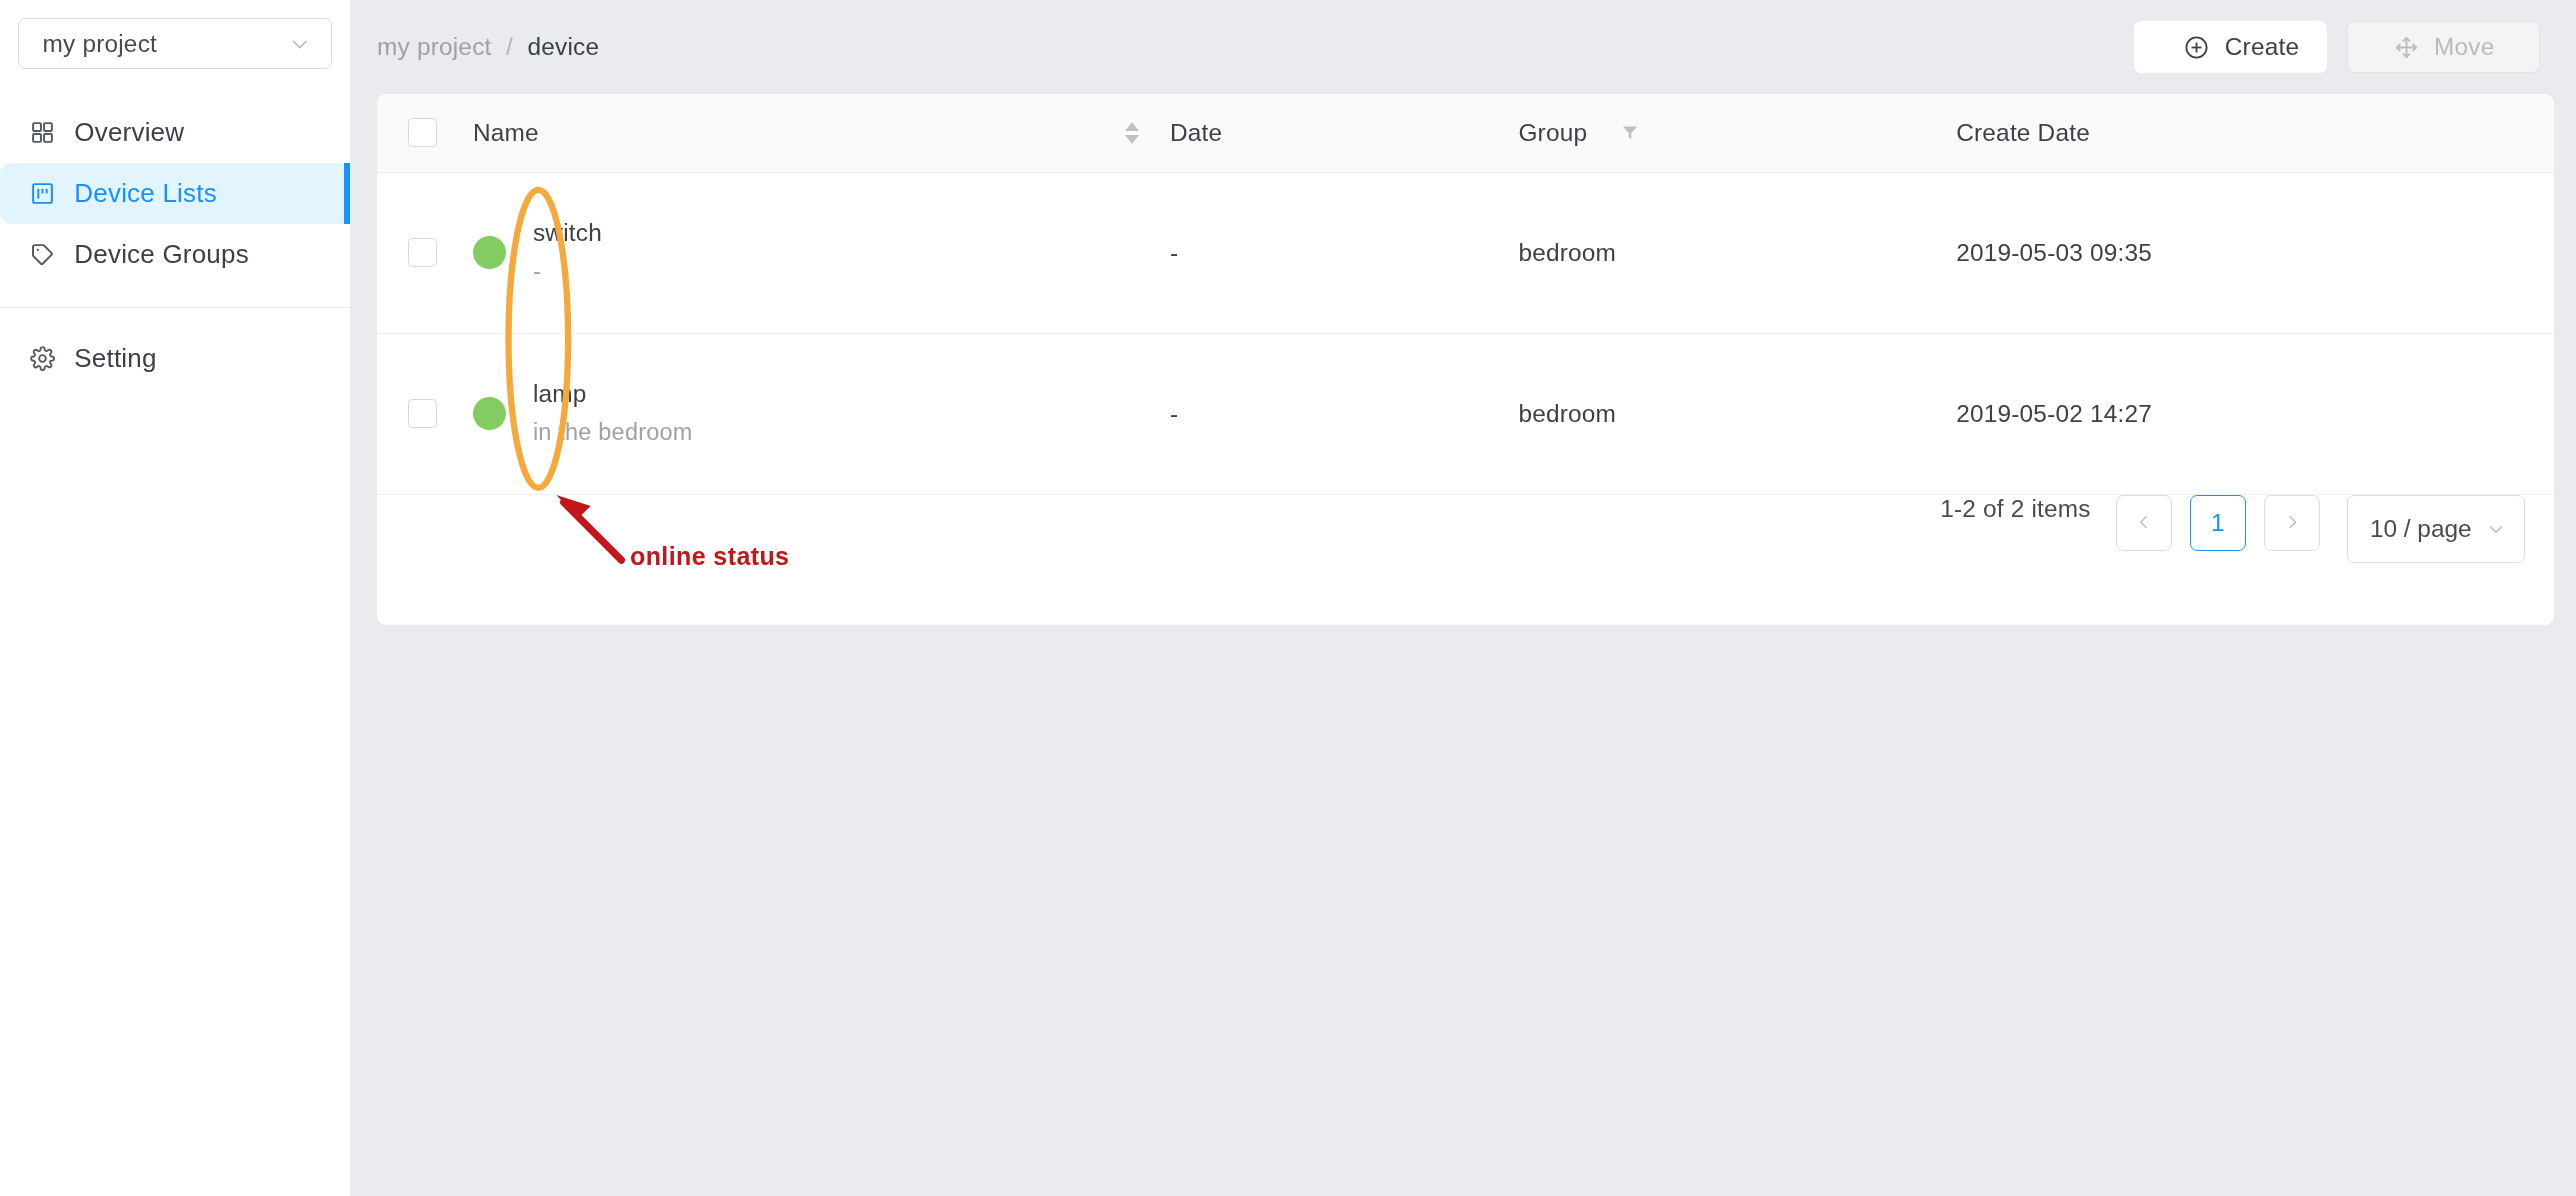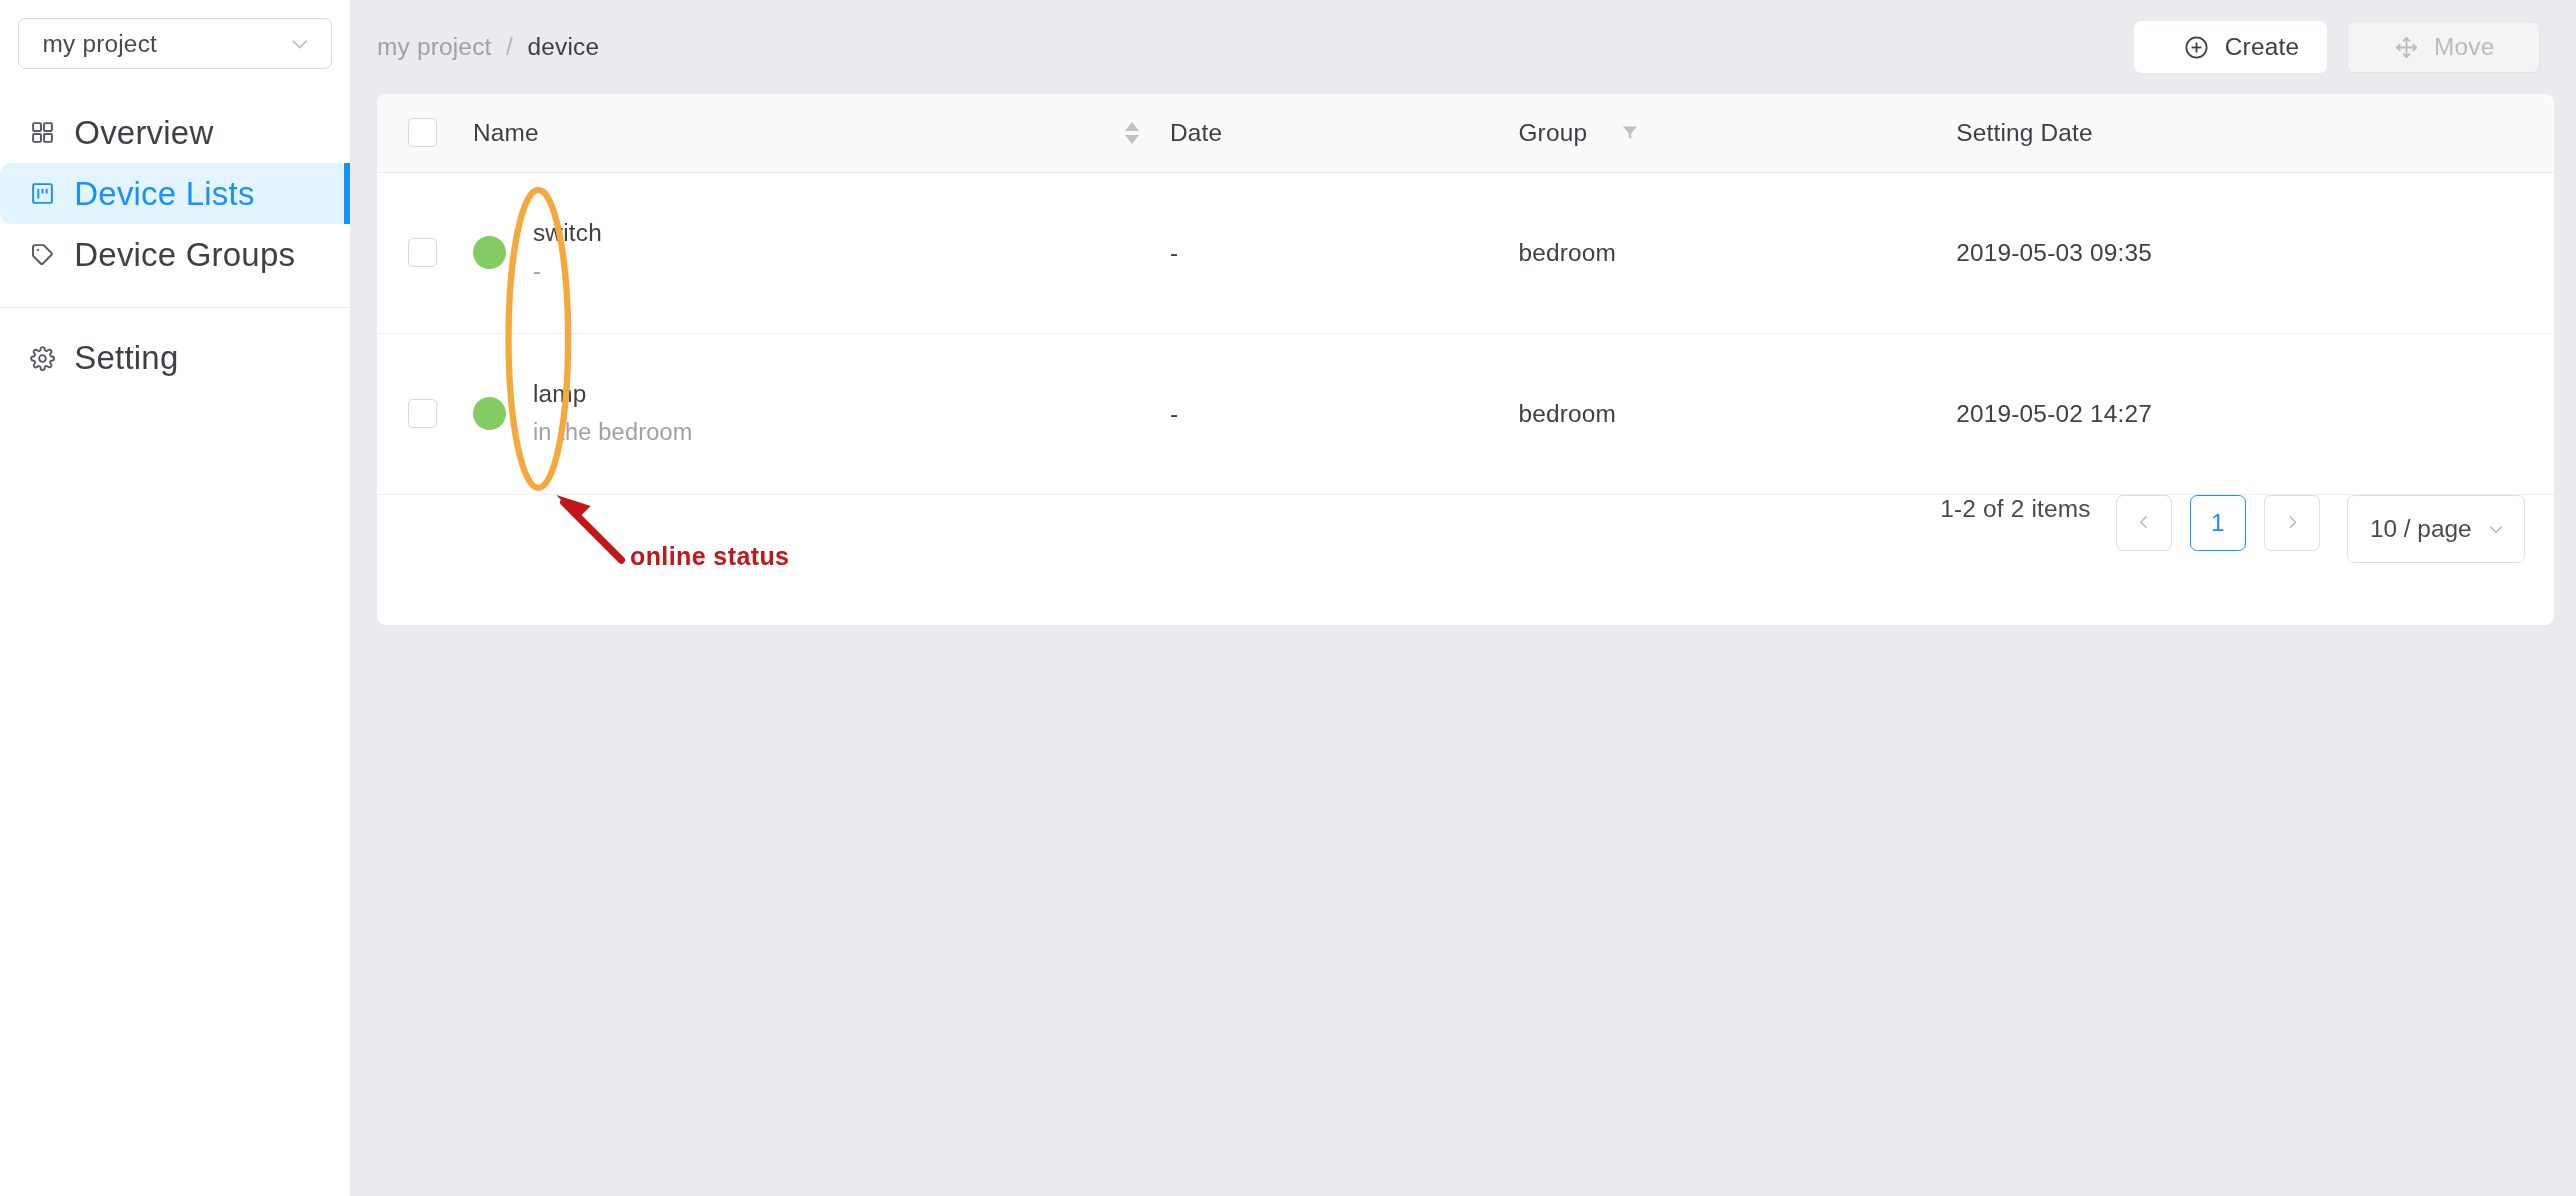--- a/index.html
+++ b/index.html
@@ -64,21 +64,21 @@
     color: #4a4a4a;
   }
   .nav-item .nav-icon {
     width: 31px; height: 31px;
     display: flex; align-items: center; justify-content: center;
     margin-right: 16.3px;
     color: #555a60;
     flex: 0 0 31px;
   }
   .nav-item .nav-label {
-    font-size: 33px;
+    font-size: 26px;
     color: #3d4146;
     letter-spacing: 0.2px;
   }
   .nav-item.active {
     background: #e2f4fe;
     border-radius: 11px;
   }
   .nav-item.active::after {
     content: "";
     position: absolute;
@@ -427,21 +427,21 @@
                 <span>Group</span>
                 <span class="funnel">
                   <svg width="20" height="20" viewBox="0 0 24 24" fill="currentColor">
                     <path d="M3.5 4.2h17L13.6 12v7.2l-3.2-2V12z"></path>
                   </svg>
                 </span>
               </div>
             </th>
             <th class="col-date">
               <div class="th-inner">
-                <span>Setting Date</span>
+                <span>Create Date</span>
               </div>
             </th>
           </tr>
         </thead>
         <tbody>
 
           <tr>
             <td class="col-check">
               <span class="chk"></span>
             </td>

